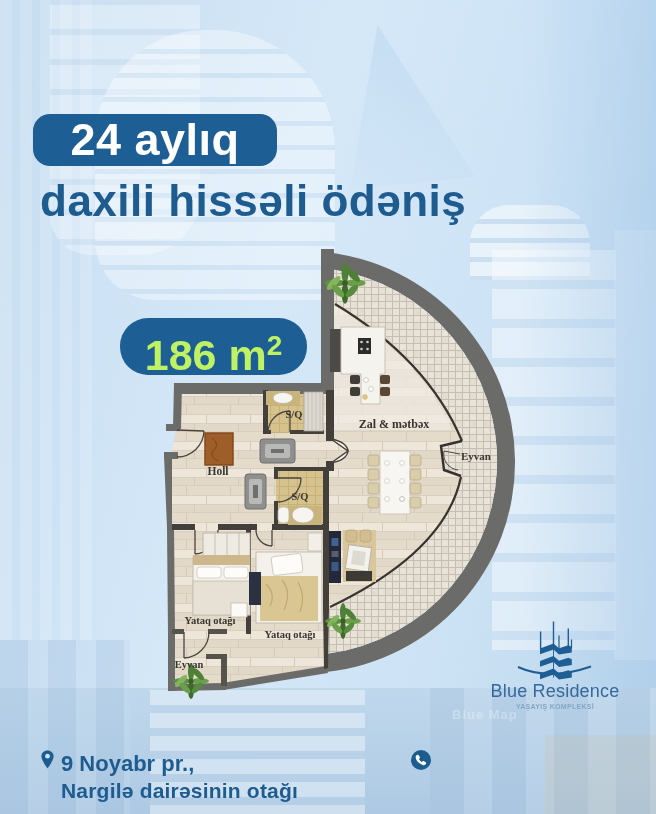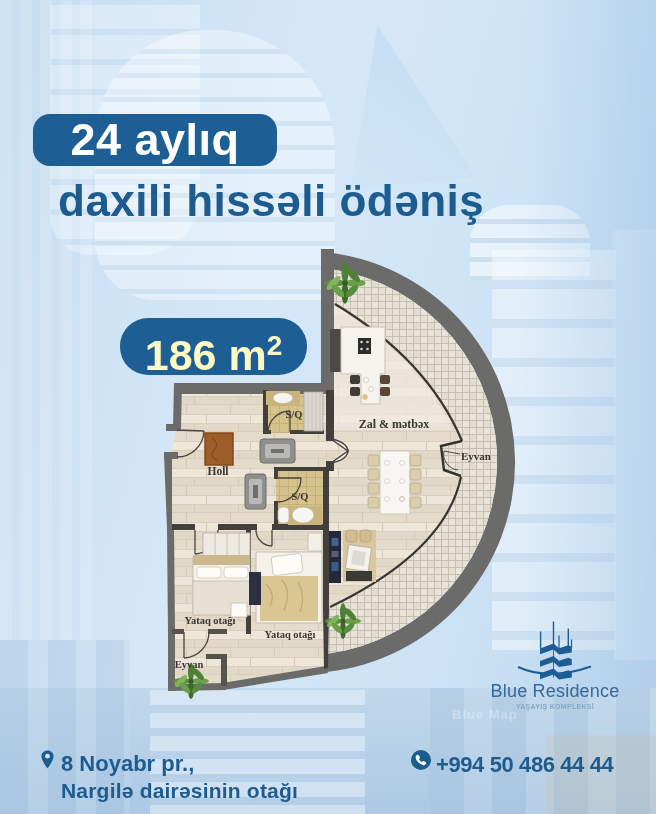--- a/index.html
+++ b/index.html
@@ -45,23 +45,23 @@
   <div class="abs" style="left:150px;top:690px;width:215px;height:124px;background:repeating-linear-gradient(180deg,rgba(238,245,252,.5) 0 15px,rgba(189,212,233,.45) 15px 23px);"></div>
 
   <div class="abs" style="left:430px;top:688px;width:226px;height:126px;background:repeating-linear-gradient(90deg,rgba(163,191,218,.35) 0 34px,rgba(198,218,237,.35) 34px 62px);"></div>
 
   <div class="abs" style="left:545px;top:735px;width:111px;height:79px;background:rgba(205,190,160,.22);"></div>
 
   <div class="abs" style="left:452px;top:707px;font-size:13px;font-weight:bold;color:rgba(255,255,255,.3);letter-spacing:1px;">Blue Map</div>
 
   <div class="abs" style="left:33px;top:114px;width:244px;height:52px;background:#1d5e94;border-radius:17px;color:#ffffff;font-size:45px;font-weight:bold;text-align:center;line-height:51px;letter-spacing:.5px;">24 aylıq</div>
 
-  <div class="abs" style="left:40px;top:176px;font-size:44px;font-weight:bold;color:#1e5c90;letter-spacing:.5px;margin-left:18px;">daxili hissəli ödəniş</div>
-
-  <div class="abs" style="left:120px;top:318px;width:187px;height:57px;background:#1d5e94;border-radius:28px;color:#fef9c3;font-size:43px;font-weight:bold;text-align:center;line-height:56px;">186 m<span style="font-size:28px;vertical-align:15px;">2</span></div>
+  <div class="abs" style="left:40px;top:176px;font-size:44px;font-weight:bold;color:#1e5c90;letter-spacing:.5px;">daxili hissəli ödəniş</div>
+
+  <div class="abs" style="left:120px;top:318px;width:187px;height:57px;background:#1d5e94;border-radius:28px;color:#bef264;font-size:43px;font-weight:bold;text-align:center;line-height:56px;">186 m<span style="font-size:28px;vertical-align:15px;">2</span></div>
 
   <svg class="abs" style="left:0;top:0" width="656" height="814" viewBox="0 0 656 814">
     <defs>
       <pattern id="wood" width="44" height="27" patternUnits="userSpaceOnUse">
         <rect width="44" height="27" fill="#e8e0d3"></rect>
         <rect y="0" width="44" height="9" fill="#e4dbcb"></rect>
         <rect y="9" width="44" height="1" fill="#d9cfc0"></rect>
         <rect y="10" width="44" height="8" fill="#ede6d9"></rect>
         <rect y="18" width="44" height="1" fill="#d9cfc0"></rect>
         <rect y="19" width="44" height="8" fill="#e1d8c8"></rect>
@@ -342,23 +342,22 @@
 
   <div class="abs" style="left:420px;top:682px;width:270px;text-align:center;color:#35699e;font-size:18px;line-height:19px;letter-spacing:.2px;">Blue Residence</div>
 
   <div class="abs" style="left:420px;top:703px;width:270px;text-align:center;color:#84a7c5;font-size:7px;line-height:8px;font-weight:bold;letter-spacing:.3px;">YAŞAYIŞ KOMPLEKSİ</div>
 
   <svg class="abs" style="left:41px;top:750px" width="13" height="19" viewBox="0 0 13 19">
     <path d="M6.5,0.4 C10,0.4 12.6,3 12.6,6.3 C12.6,10.6 6.5,18.4 6.5,18.4 C6.5,18.4 0.4,10.6 0.4,6.3 C0.4,3 3,0.4 6.5,0.4 Z" fill="#1d5c8f"></path>
     <circle cx="6.5" cy="6.2" r="2.4" fill="#cfe3f4"></circle>
   </svg>
 
-  <div class="abs" style="left:61px;top:753px;font-size:22px;line-height:22px;font-weight:bold;color:#1e5c90;">8 Noyabr pr.,</div>
+  <div class="abs" style="left:61px;top:753px;font-size:22px;line-height:22px;font-weight:bold;color:#1e5c90;">9 Noyabr pr.,</div>
 
   <div class="abs" style="left:61px;top:780px;font-size:21px;line-height:22px;font-weight:bold;color:#1e5c90;letter-spacing:.2px;">Nargilə dairəsinin otağı</div>
 
   <svg class="abs" style="left:411px;top:750px" width="20" height="20" viewBox="0 0 23 23">
     <circle cx="11.5" cy="11.5" r="11.5" fill="#1d5c8f"></circle>
     <path d="M7.2,5.6 C7.8,5.3 8.5,5.5 8.9,6.1 L10,7.8 C10.4,8.4 10.3,9.2 9.8,9.7 L9.1,10.4 C9.6,11.5 11.3,13.3 12.5,13.9 L13.2,13.2 C13.7,12.7 14.5,12.6 15.1,13 L16.8,14.1 C17.4,14.5 17.6,15.3 17.3,15.9 C16.7,17.1 15.3,17.9 14,17.5 C11.9,16.9 9.5,15.4 8,13.9 C6.5,12.4 5.9,10.8 5.4,8.9 C5.1,7.6 6,6.2 7.2,5.6 Z" fill="#ffffff"></path>
   </svg>
 
-  <div class="abs" style="left:436px;top:754px;font-size:22px;line-height:22px;font-weight:bold;color:#1e5c90;letter-spacing:-.4px;white-space:nowrap;">+994 50 486 44 44</div>
 </div>
 
 </body></html>

